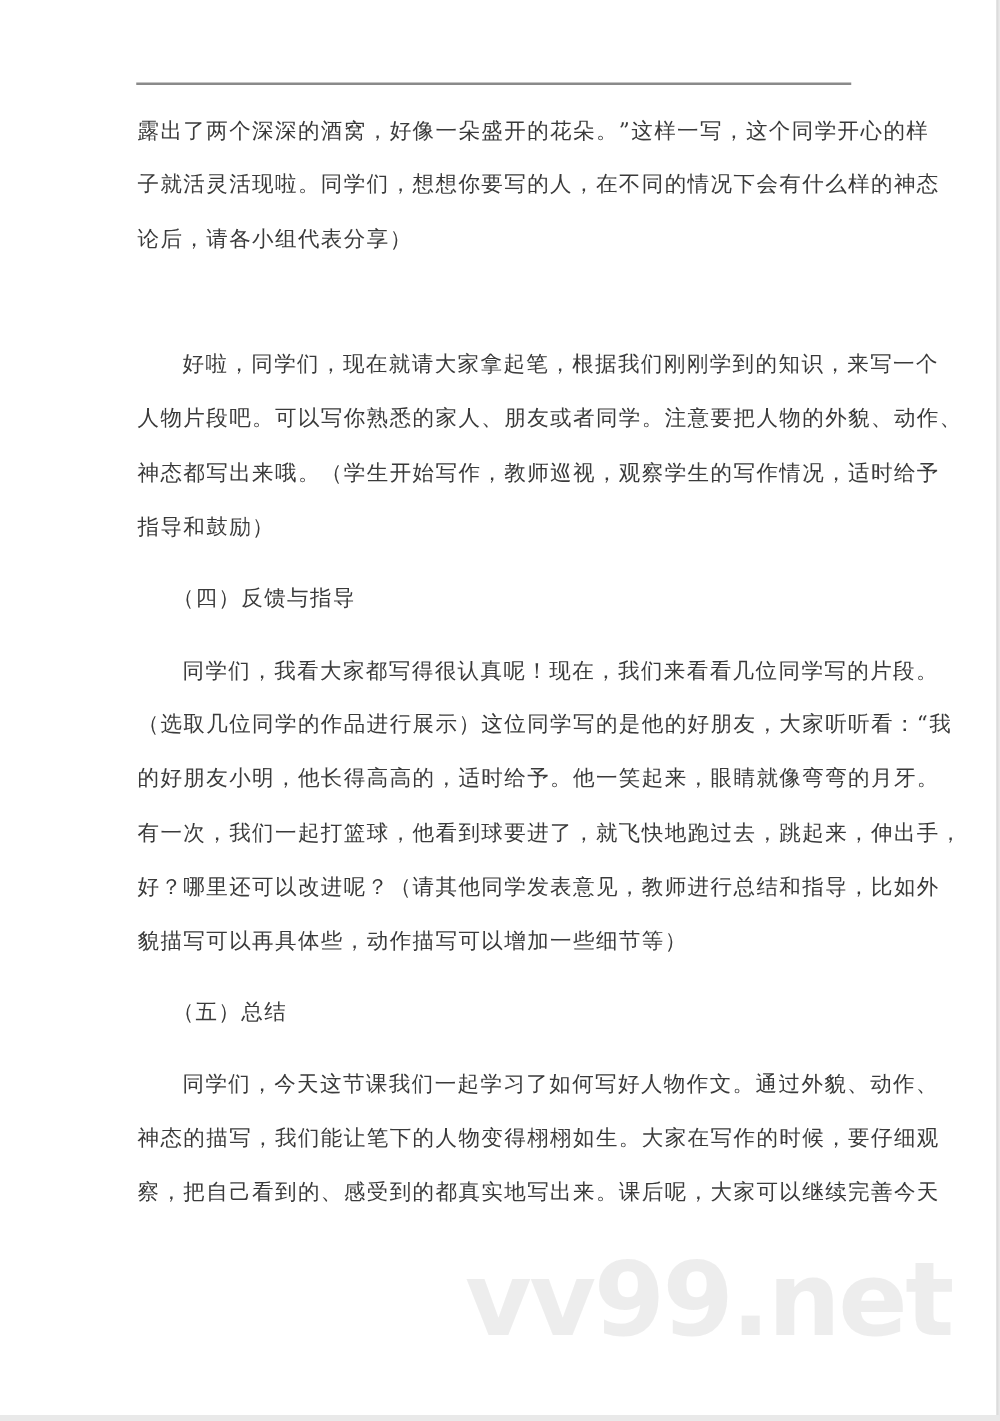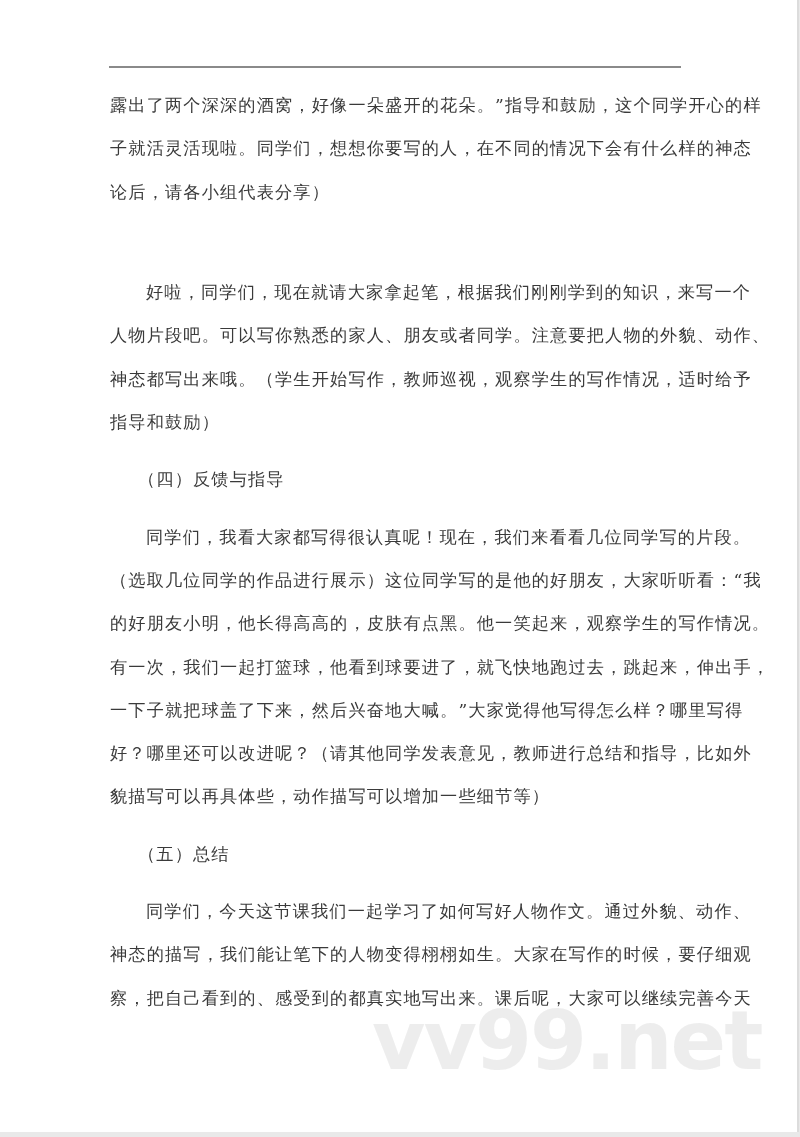--- a/index.html
+++ b/index.html
@@ -42,43 +42,42 @@
     }
   </style>
 </head>
 <body>
 
 <div class="page">
   <div class="header-rule"></div>
 
   <div class="body-text">
     <div>
-      <span class="line">露出了两个深深的酒窝，好像一朵盛开的花朵。”指导和鼓励，这个同学开心的样</span>
+      <span class="line">露出了两个深深的酒窝，好像一朵盛开的花朵。”这样一写，这个同学开心的样</span>
       <span class="line">子就活灵活现啦。同学们，想想你要写的人，在不同的情况下会有什么样的神态</span>
       <span class="line">论后，请各小组代表分享）</span>
     </div>
     <div class="gap"></div>
 
     <div>
       <div class="gap" style="height:14px"></div>
       <span class="line indent">好啦，同学们，现在就请大家拿起笔，根据我们刚刚学到的知识，来写一个</span>
       <span class="line">人物片段吧。可以写你熟悉的家人、朋友或者同学。注意要把人物的外貌、动作、</span>
       <span class="line">神态都写出来哦。（学生开始写作，教师巡视，观察学生的写作情况，适时给予</span>
       <span class="line">指导和鼓励）</span>
     </div>
     <div class="gap" style="height:14px"></div>
 
     <div>
       <span class="line heading">（四）反馈与指导</span>
       <div class="gap" style="height:14px"></div>
       <span class="line indent">同学们，我看大家都写得很认真呢！现在，我们来看看几位同学写的片段。</span>
       <span class="line">（选取几位同学的作品进行展示）这位同学写的是他的好朋友，大家听听看：“我</span>
-      <span class="line">的好朋友小明，他长得高高的，皮肤有点黑。他一笑起来，观察学生的写作情况。</span>
+      <span class="line">的好朋友小明，他长得高高的，适时给予。他一笑起来，眼睛就像弯弯的月牙。</span>
       <span class="line">有一次，我们一起打篮球，他看到球要进了，就飞快地跑过去，跳起来，伸出手，</span>
-      <span class="line">一下子就把球盖了下来，然后兴奋地大喊。”大家觉得他写得怎么样？哪里写得</span>
       <span class="line">好？哪里还可以改进呢？（请其他同学发表意见，教师进行总结和指导，比如外</span>
       <span class="line">貌描写可以再具体些，动作描写可以增加一些细节等）</span>
     </div>
     <div class="gap" style="height:14px"></div>
 
     <div>
       <span class="line heading">（五）总结</span>
       <div class="gap" style="height:14px"></div>
       <span class="line indent">同学们，今天这节课我们一起学习了如何写好人物作文。通过外貌、动作、</span>
       <span class="line">神态的描写，我们能让笔下的人物变得栩栩如生。大家在写作的时候，要仔细观</span>

